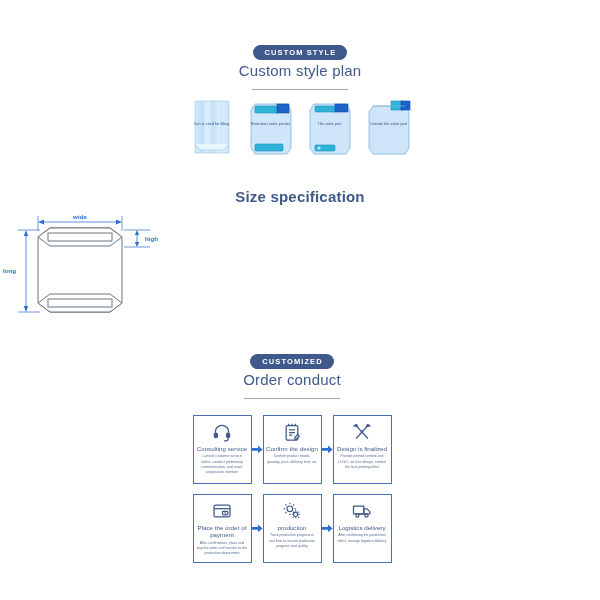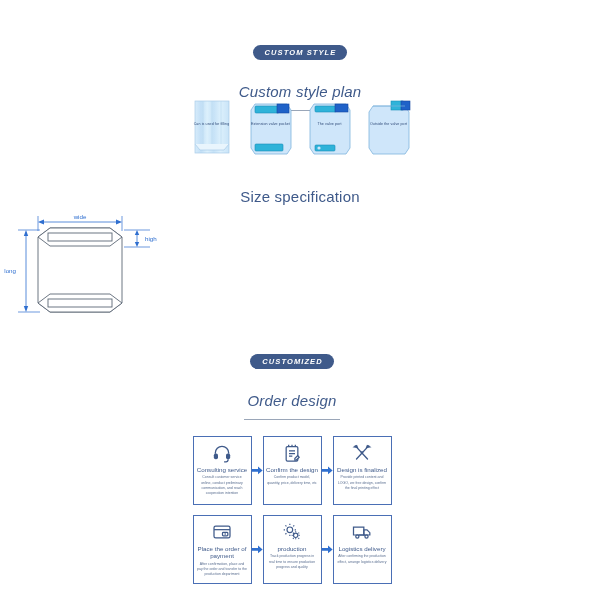--- a/index.html
+++ b/index.html
@@ -6,35 +6,35 @@
   body{
     width:600px;height:600px;
     background:#ffffff;
     font-family:"Liberation Sans","DejaVu Sans",sans-serif;
     color:#3d5173;
     overflow:hidden;
   }
   .page{position:relative;width:600px;height:600px;}
 
   
-  .section-head{text-align:center;font-style:italic;}
+  .section-head{text-align:center;}
   .badge{
     display:inline-block;
     background:#3f5a8a;
     color:#ffffff;
     font-size:7.5px;
     font-weight:bold;
     letter-spacing:1.1px;
     padding:3px 11px 3px 12px;
     border-radius:9px;
   }
   .sec-title{
     font-size:15px;
     color:#3f5a8a;
-    margin-top:23px;
+    margin-top:2px;
     letter-spacing:.2px;
   }
   .rule{
     width:96px;height:1px;background:#9aa6b8;
     margin:10px auto 0 auto;
   }
 
   
   .bags{
     position:absolute;left:0;right:0;top:98px;
@@ -46,21 +46,21 @@
   .bag-label{
     position:absolute;left:0;right:0;top:24px;
     text-align:center;
     font-size:3.6px;
     color:#2f4a78;
     letter-spacing:.1px;
     line-height:1.25;
   }
 
   
-  .size-wrap{position:absolute;left:0;right:0;top:188px;}
+  .size-wrap{position:absolute;left:0;right:0;top:188px;font-weight:bold;}
   .size-title{
     text-align:center;font-size:15px;color:#3f5a8a;letter-spacing:.2px;
   }
   .size-diagram{margin:6px auto 0 auto;width:160px;}
 
   
   .proc-wrap{position:absolute;left:0;right:16px;top:350px;}
 
   .grid{
     margin:16px auto 0 auto;
@@ -193,21 +193,21 @@
       <line x1="26" y1="22" x2="26" y2="98" stroke="#2f6fd0" stroke-width="0.8"></line>
       <polygon points="26,19 23.8,25 28.2,25" fill="#2f6fd0"></polygon>
       <polygon points="26,101 23.8,95 28.2,95" fill="#2f6fd0"></polygon>
       <text x="16" y="62" font-size="6.2" fill="#2f6fd0" text-anchor="end" font-family="Liberation Sans, sans-serif">long</text>
     </svg>
   </div>
 
   <div class="proc-wrap">
     <div class="section-head">
       <span class="badge">CUSTOMIZED</span>
-      <div class="sec-title">Order design</div>
+      <div class="sec-title">Order conduct</div>
       <div class="rule"></div>
     </div>
 
     <div class="grid">
 
       <div class="row">
 
         <div class="card">
           <div class="card-icon">
             <svg width="20" height="20" viewBox="0 0 24 24" fill="none" stroke="#3f5a8a" stroke-width="1.6">

